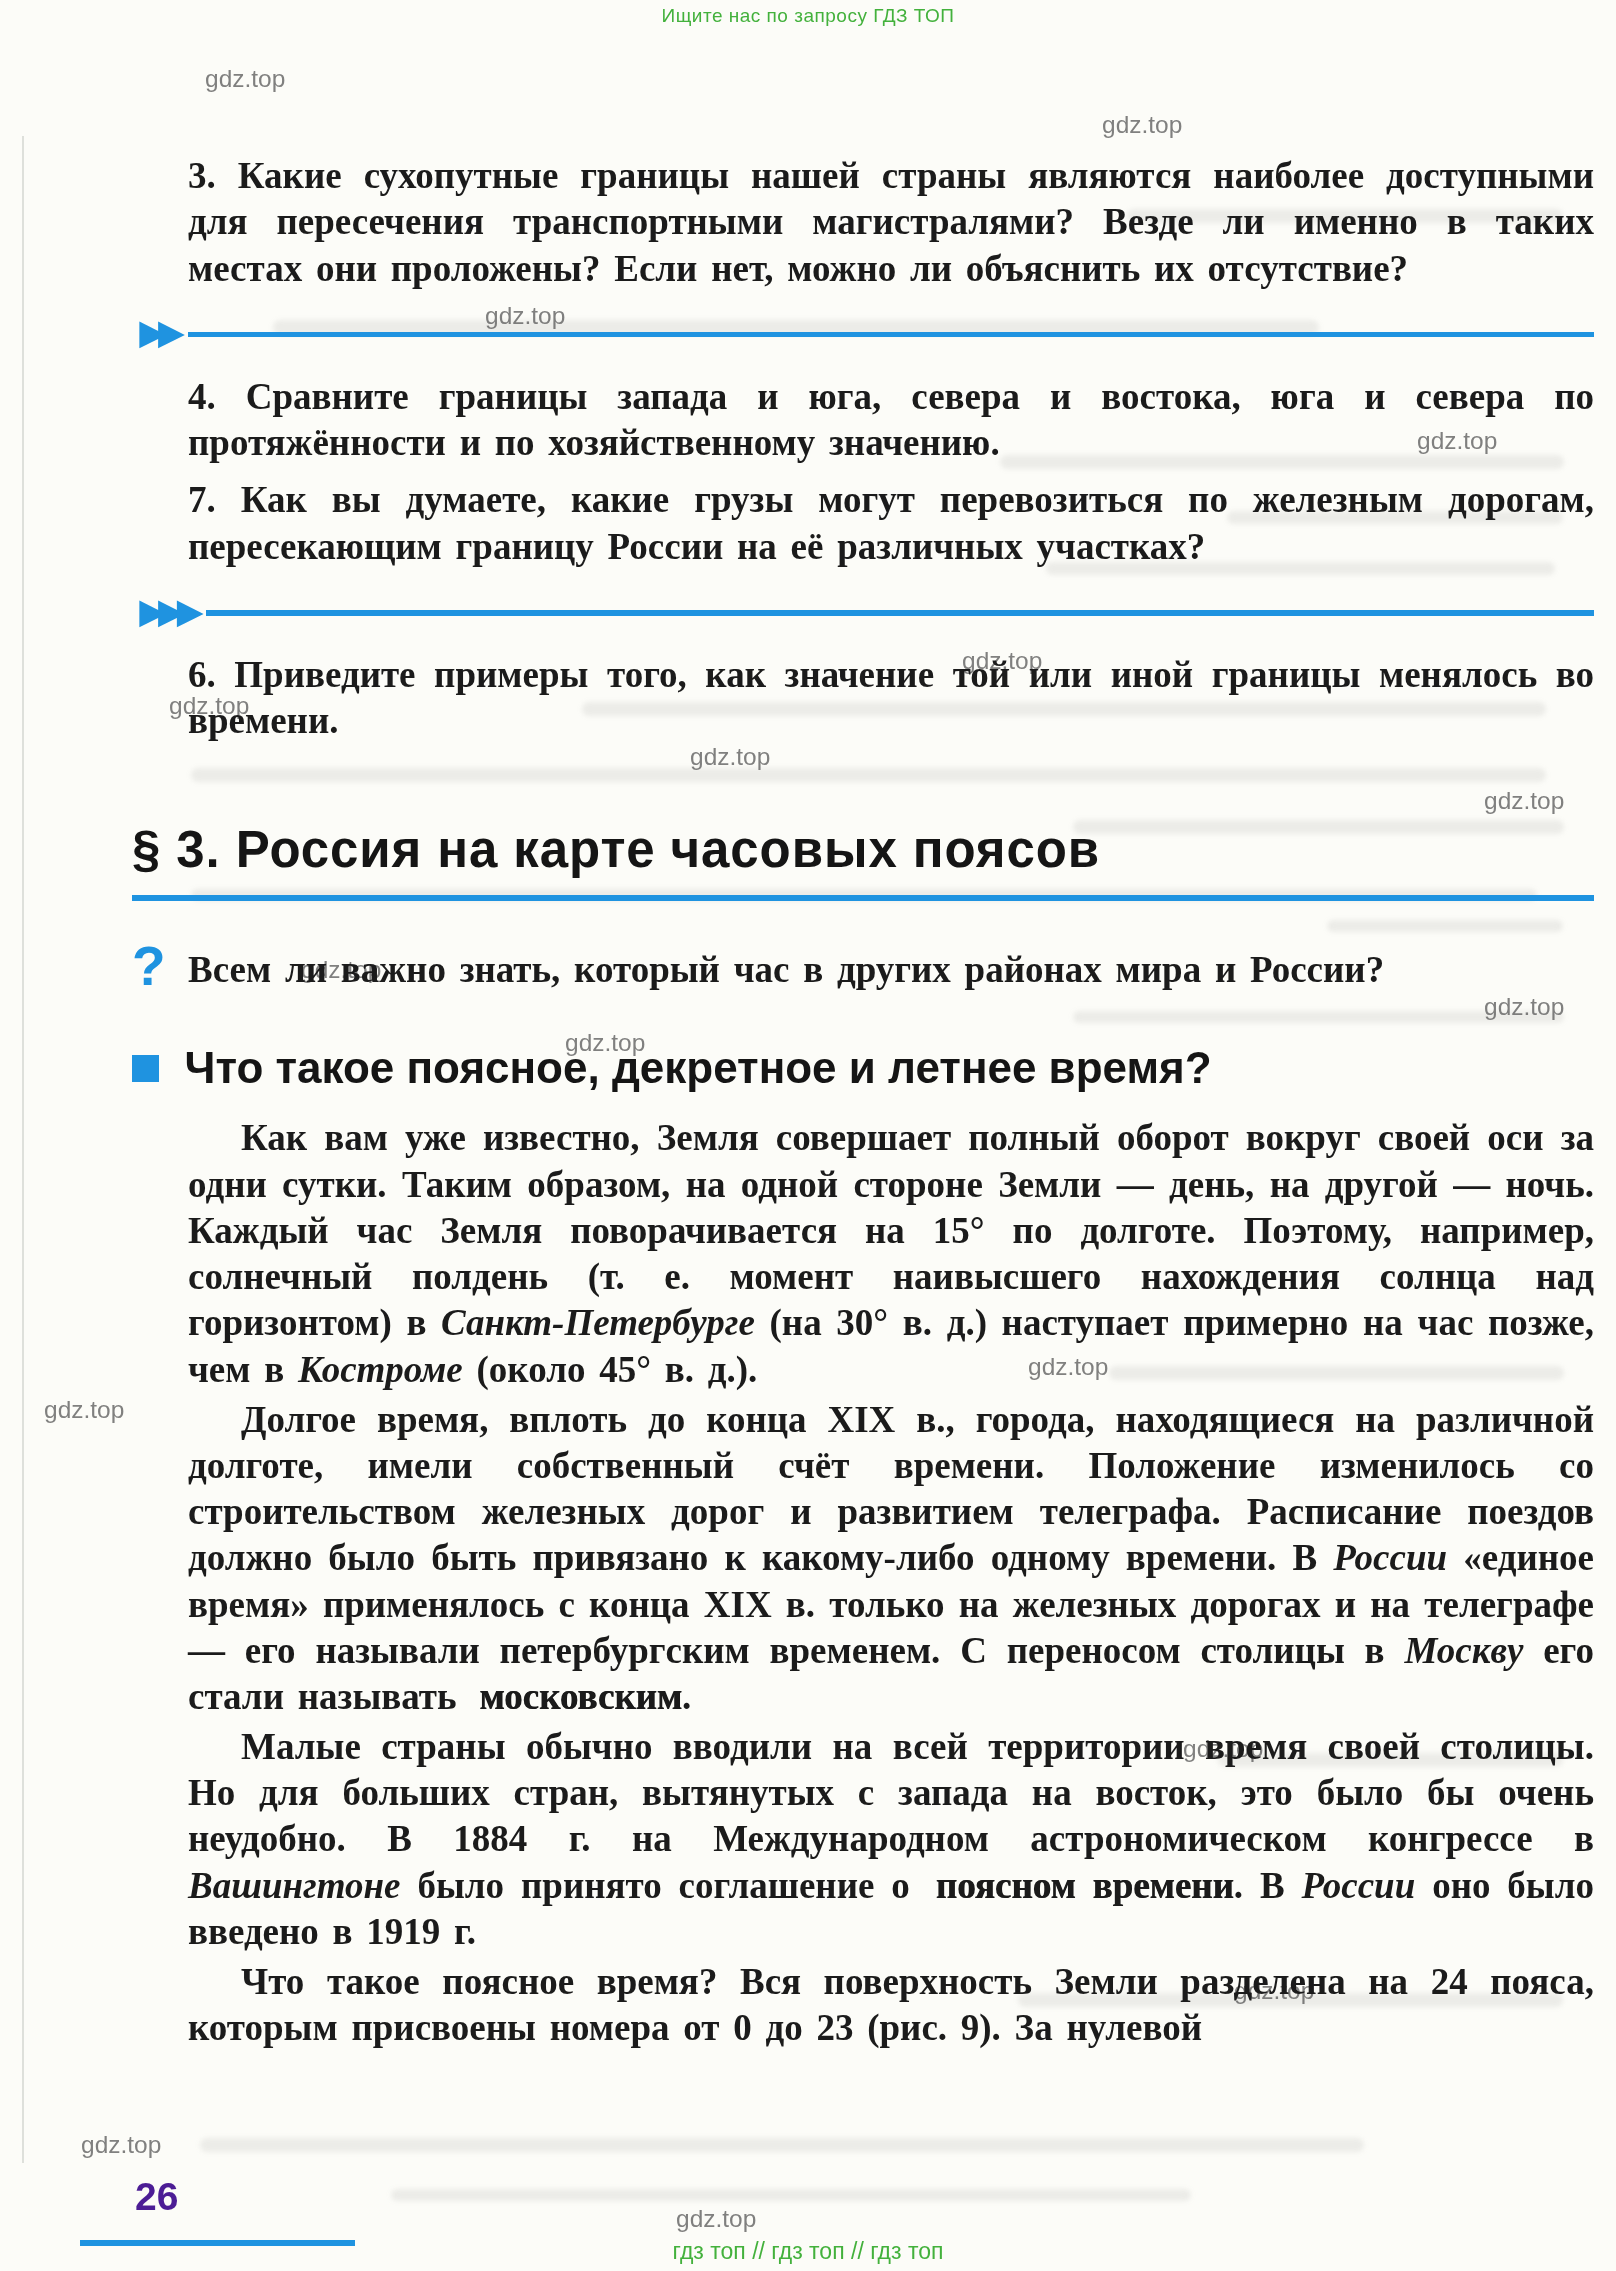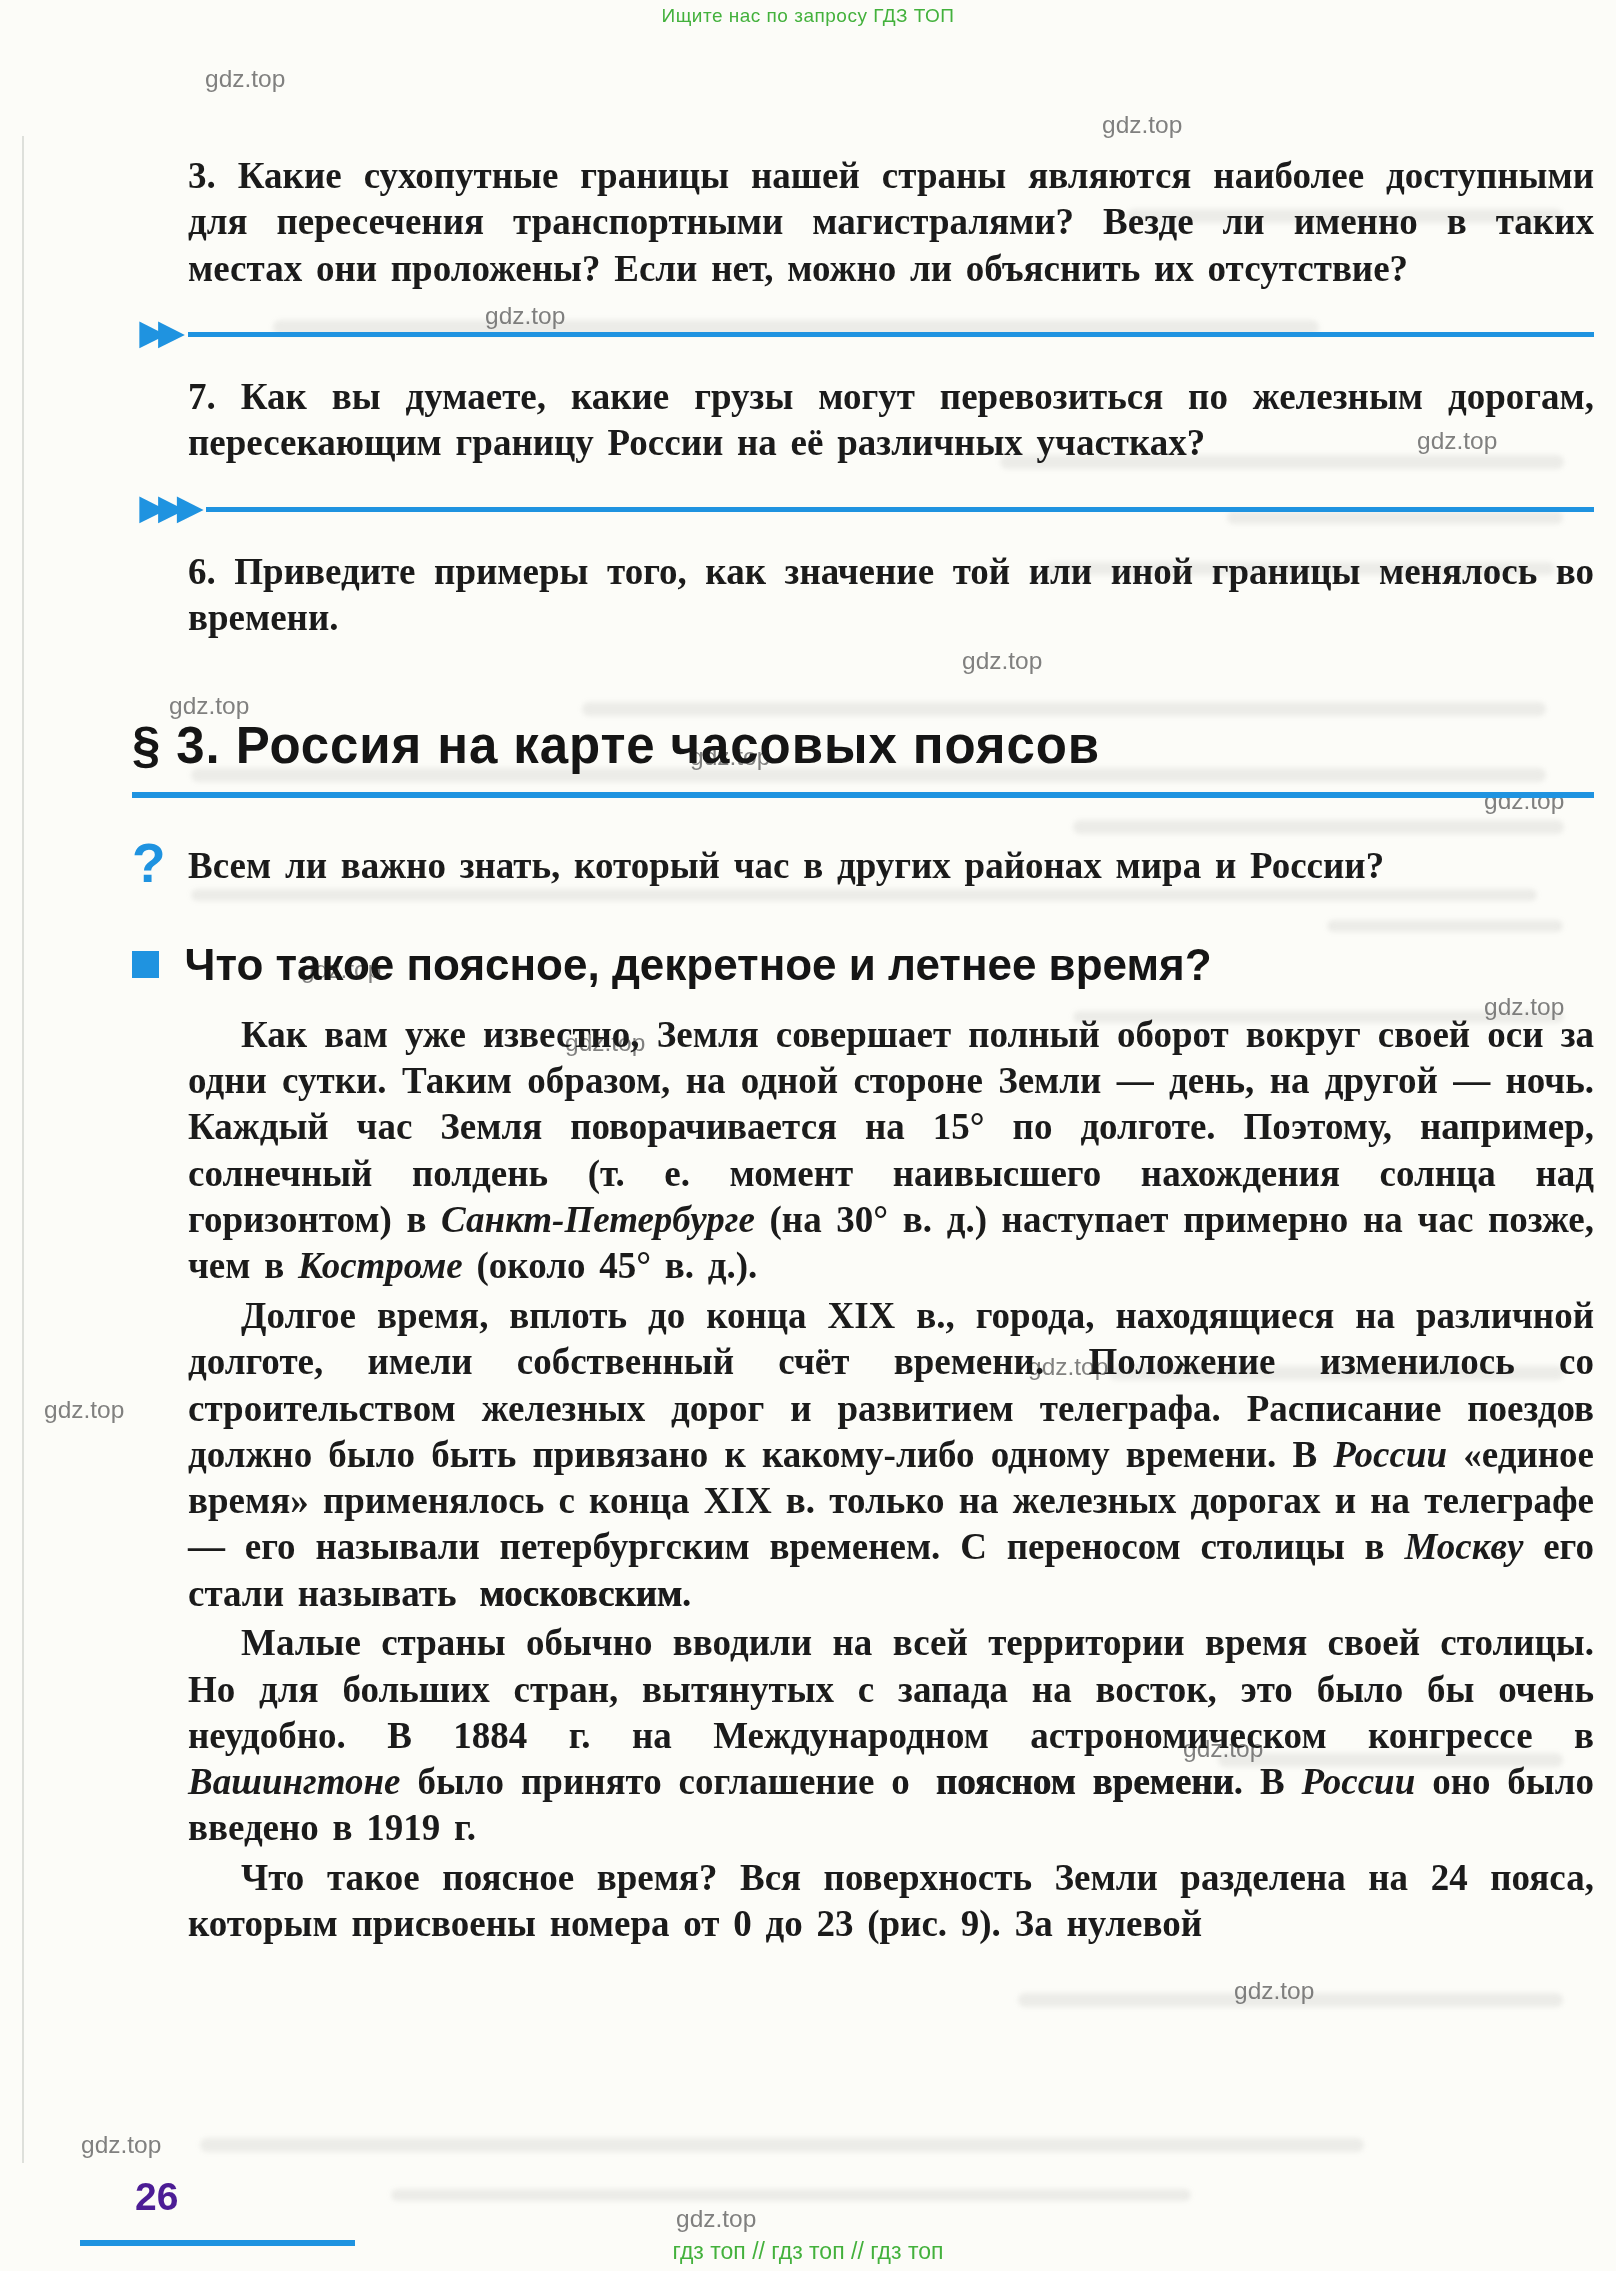--- a/index.html
+++ b/index.html
@@ -131,20 +131,21 @@
 
   <div class="content">
 
     <p class="q">3. Какие сухопутные границы нашей страны являются наиболее доступными для пересечения транспортными магистралями? Везде ли именно в таких местах они проложены? Если нет, можно ли объяснить их отсутствие?</p>
 
     <div class="divider">
       <span class="arrows"><span>▶</span><span>▶</span></span>
       <span class="rule"></span>
     </div>
 
+    <p class="q">4. Сравните границы запада и юга, севера и востока, юга и севера по протяжённости и по хозяйственному значению.</p>
     <p class="q">7. Как вы думаете, какие грузы могут перевозиться по железным дорогам, пересекающим границу России на её различных участках?</p>
 
     <div class="divider">
       <span class="arrows"><span>▶</span><span>▶</span><span>▶</span></span>
       <span class="rule"></span>
     </div>
 
     <p class="q">6. Приведите примеры того, как значение той или иной границы менялось во времени.</p>
 
     <h1 class="section-heading">§ 3. Россия на карте часовых поясов</h1>

